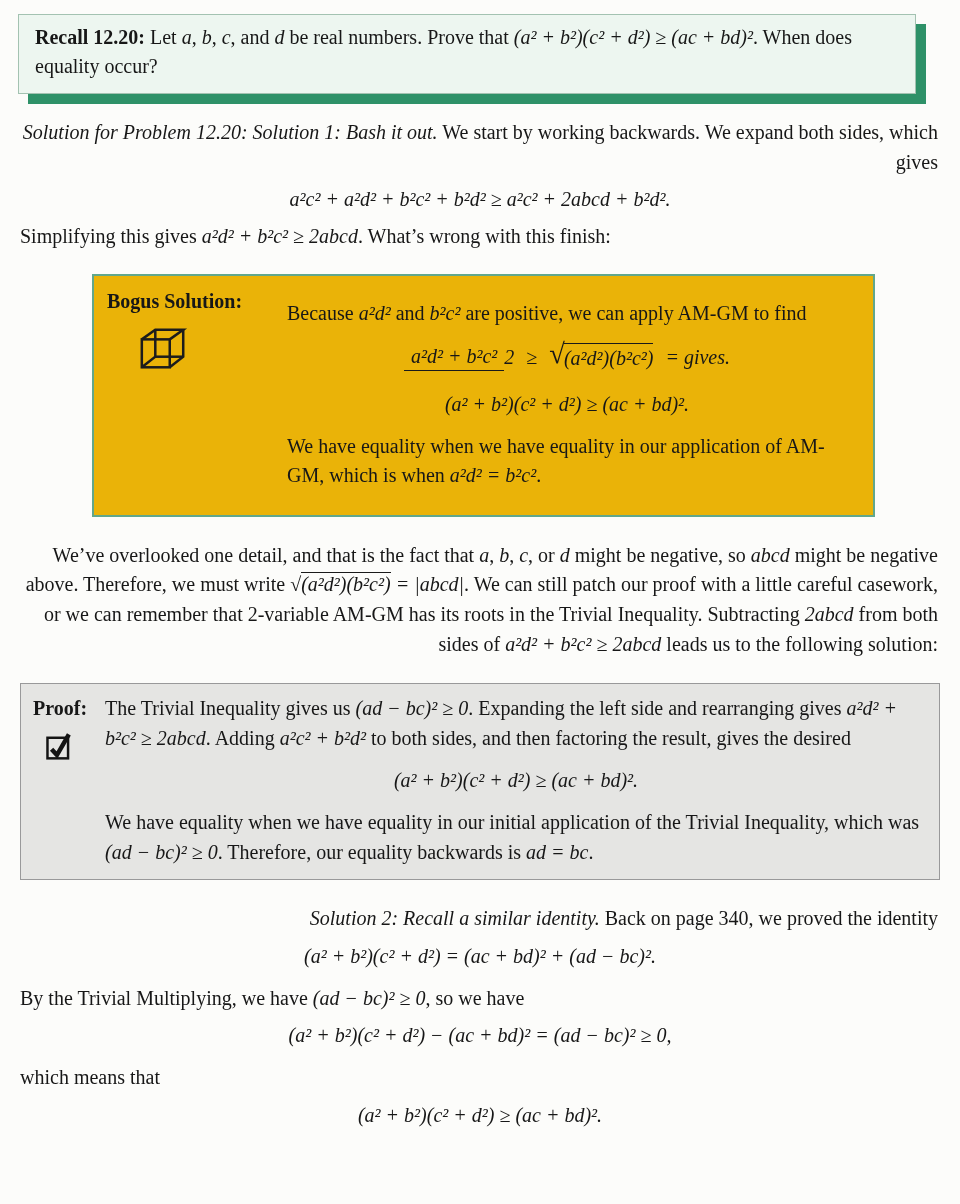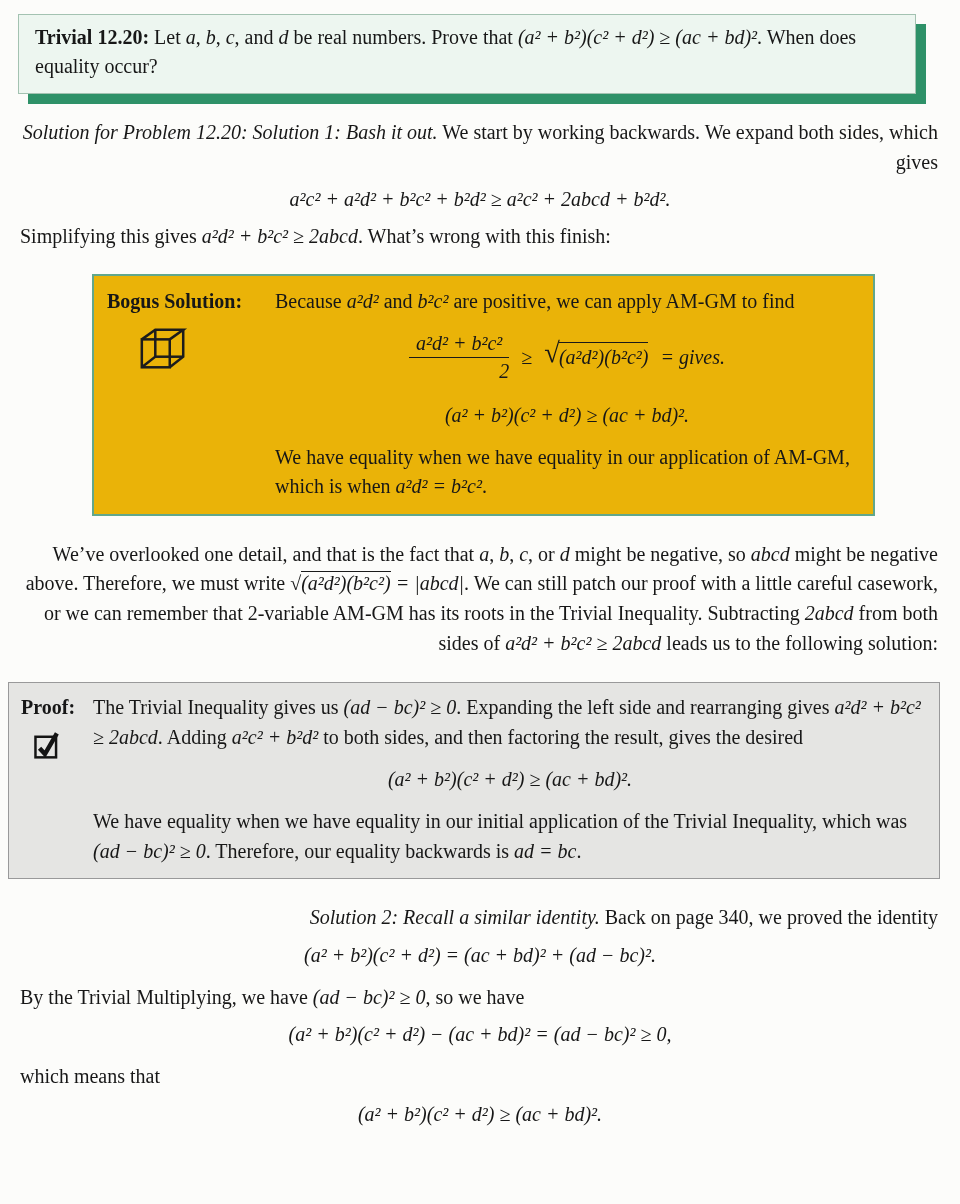--- a/index.html
+++ b/index.html
@@ -39,56 +39,56 @@
     box-sizing:border-box;
     margin:22px 85px 0 92px;
     background:#eab308;
     border:2px solid #61a78c;
     padding:11px 14px 13px 13px;
     display:grid;grid-template-columns:158px 1fr;column-gap:10px;
     line-height:1.45;
   }
   .box-label-col{display:flex;flex-direction:column;}
   .bogus-icon{margin:9px 0 0 30px;}
-  .box-content p{margin:0;}
+  .box-content p{margin:12px;}
   .box-content .eq{margin:13px 0;}
 
   
   .eq-frac{
     display:flex;justify-content:center;align-items:center;
     gap:12px;margin:15px 0 17px;font-style:italic;
   }
-  .frac{display:inline-flex;flex-direction:column;align-items:flex-end;line-height:1.25;}
+  .frac{display:inline-flex;align-items:flex-start;line-height:1.25;}
   .frac .num{padding:0 7px 1px;border-bottom:1.8px solid #1a1a1a;}
   .frac .den{padding-top:1px;}
   .sqrt{display:inline-flex;align-items:flex-start;}
   .sqrt .sym{font-style:normal;font-size:1.42em;line-height:1;margin-right:-1px;transform:translateY(-3px);}
   .sqrt .rad{border-top:1.8px solid #1a1a1a;}
 
   
   .proof-box{
     box-sizing:border-box;
-    margin:24px 20px 0 8px;
+    margin:24px 20px 0 20px;
     background:#e5e5e3;
     border:1px solid #99999a;
     padding:9px 12px 12px 12px;
     display:grid;grid-template-columns:64px 1fr;column-gap:8px;
     line-height:1.5;
   }
   .proof-icon{margin:8px 0 0 12px;}
   .proof-box .eq{margin:12px 0;}
   .proof-box p{margin:0;}
 </style>
 </head>
 <body>
 
 <div class="page">
 
   <div class="problem-box">
-    <span class="b">Trivial 12.20:</span><span><span>   Let </span><span class="m">a</span><span>, </span><span class="m">b</span><span>, </span><span class="m">c</span><span>, and </span><span class="m">d</span><span> be real numbers.  Prove that </span><span class="m">(a² + b²)(c² + d²) ≥ (ac + bd)²</span><span>.  When does equality occur?</span></span>
+    <span class="b">Recall 12.20:</span><span><span>   Let </span><span class="m">a</span><span>, </span><span class="m">b</span><span>, </span><span class="m">c</span><span>, and </span><span class="m">d</span><span> be real numbers.  Prove that </span><span class="m">(a² + b²)(c² + d²) ≥ (ac + bd)²</span><span>.  When does equality occur?</span></span>
   </div>
 
   <p class="para mt-lg"><span class="i">Solution for Problem 12.20:</span><span>   </span><span class="i">Solution 1: Bash it out.</span><span>  We start by working backwards.  We expand both sides, which gives</span></p>
 
   <div class="eq">a²c² + a²d² + b²c² + b²d² ≥ a²c² + 2abcd + b²d².</div>
 
   <p class="para"><span>Simplifying this gives </span><span class="m">a²d² + b²c² ≥ 2abcd</span><span>. What’s wrong with this finish:</span></p>
 
   <div class="bogus-box">
     <div class="box-label-col">

